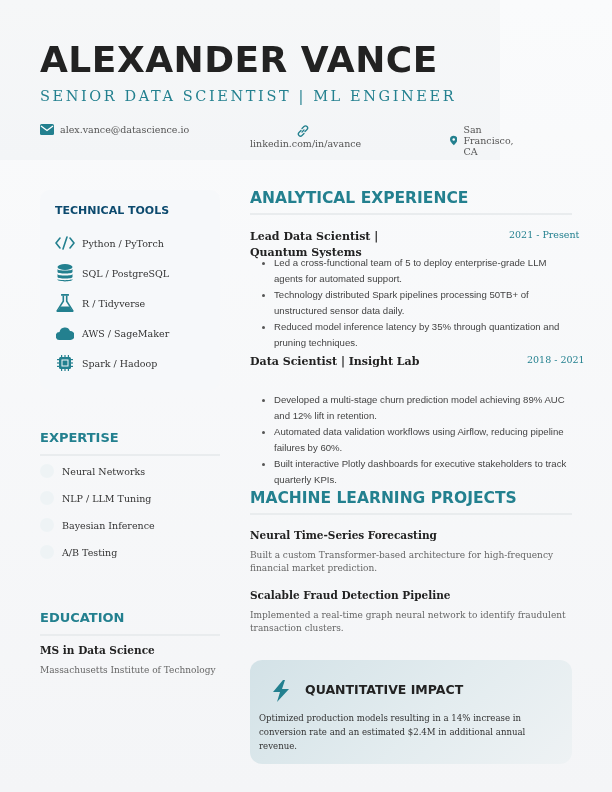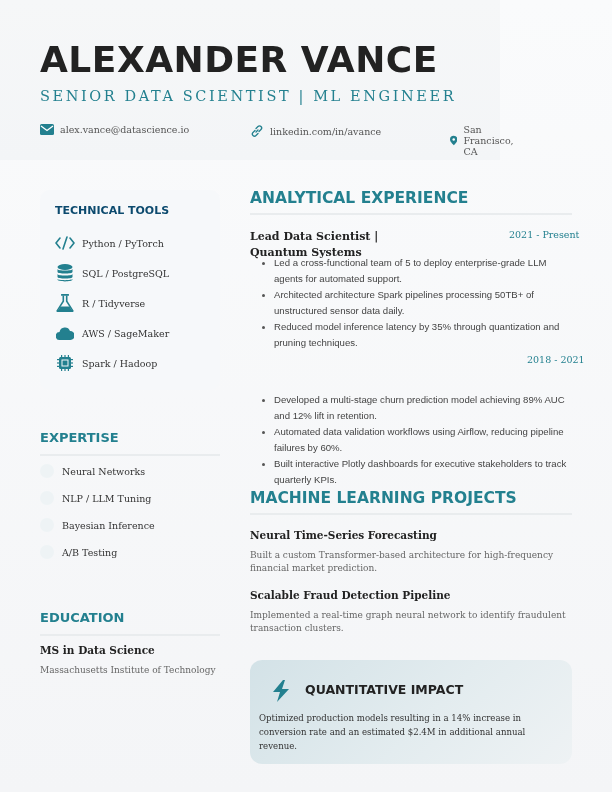--- a/index.html
+++ b/index.html
@@ -24,21 +24,21 @@
       position: absolute; left: 40px; top: 86px;
       font-family: "DejaVu Serif", serif;
       font-size: 14.5px; letter-spacing: 2.6px; color: #23808f; line-height: 20px;
     }
     .contact {
       position: absolute; top: 124px; display: flex; align-items: center;
       font-family: "DejaVu Serif", serif; font-size: 9.5px; color: #555;
     }
     .contact svg { margin-right: 6px; }
     .contact-email { left: 40px; }
-    .contact-link { left: 250px; }
+    .contact-link { left: 250px; flex-direction: column; }
     .contact-loc { left: 450px; }
 
     
     .tools-card {
       position: absolute; left: 40px; top: 190px; width: 180px; height: 200px;
       background: #f6f8fa; border-radius: 10px;
     }
     .tools-title {
       position: absolute; left: 15px; top: 14px;
       font-family: "DejaVu Sans", sans-serif; font-weight: bold;
@@ -254,24 +254,25 @@
   <div class="section-h right" style="left:250px; top:189px;">ANALYTICAL EXPERIENCE</div>
   <div class="rule" style="left:250px; top:213px; width:322px;"></div>
 
   <div class="job-title" style="top:229px">
     <div>Lead Data Scientist |</div>
     <div>Quantum Systems</div>
   </div>
   <div class="job-date" style="left:509px; top:229px;">2021 - Present</div>
   <ul class="bullets" style="top:255px">
     <li>Led a cross-functional team of 5 to deploy enterprise-grade LLM agents for automated support.</li>
-    <li>Architected architecture Spark pipelines processing 50TB+ of unstructured sensor data daily.</li>
+    <li>Technology distributed Spark pipelines processing 50TB+ of unstructured sensor data daily.</li>
     <li>Reduced model inference latency by 35% through quantization and pruning techniques.</li>
   </ul>
 
+  <div class="job-title" style="top:354px">Data Scientist | Insight Lab</div>
   <div class="job-date" style="left:516px; top:354px;margin-left:11px;">2018 - 2021</div>
   <ul class="bullets" style="top:392px">
     <li>Developed a multi-stage churn prediction model achieving 89% AUC and 12% lift in retention.</li>
     <li>Automated data validation workflows using Airflow, reducing pipeline failures by 60%.</li>
     <li>Built interactive Plotly dashboards for executive stakeholders to track quarterly KPIs.</li>
   </ul>
 
   <div class="section-h right" style="left:250px; top:489px;">MACHINE LEARNING PROJECTS</div>
   <div class="rule" style="left:250px; top:513px; width:322px;"></div>
 

